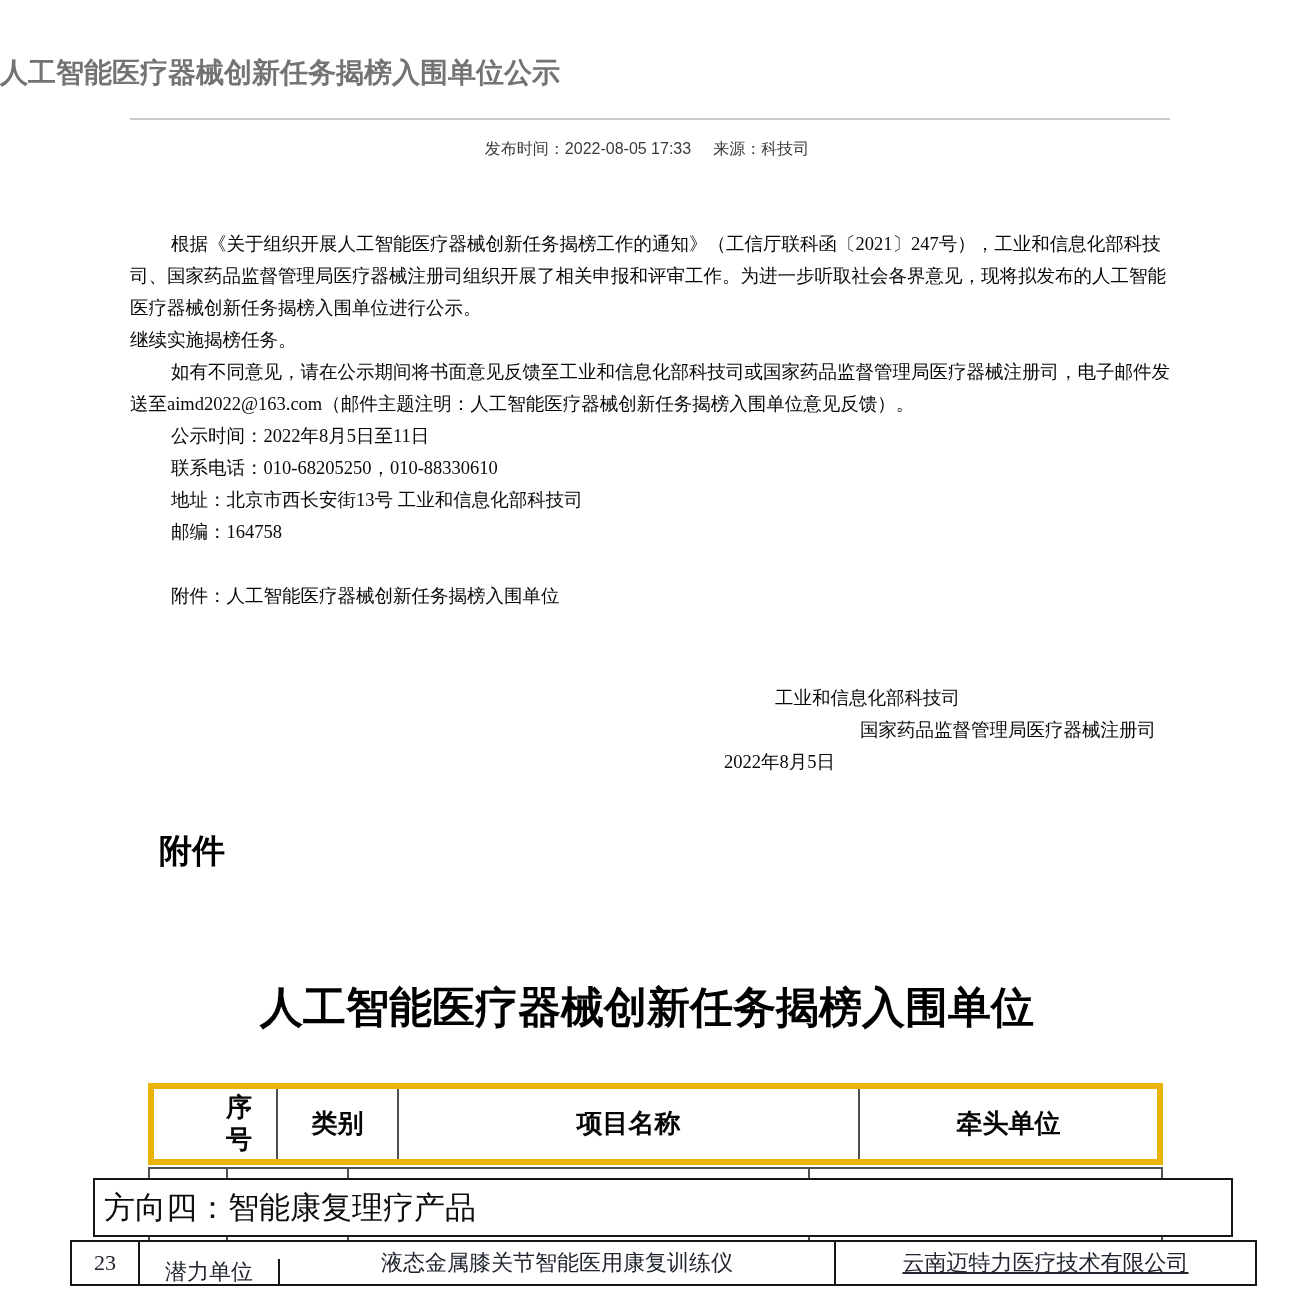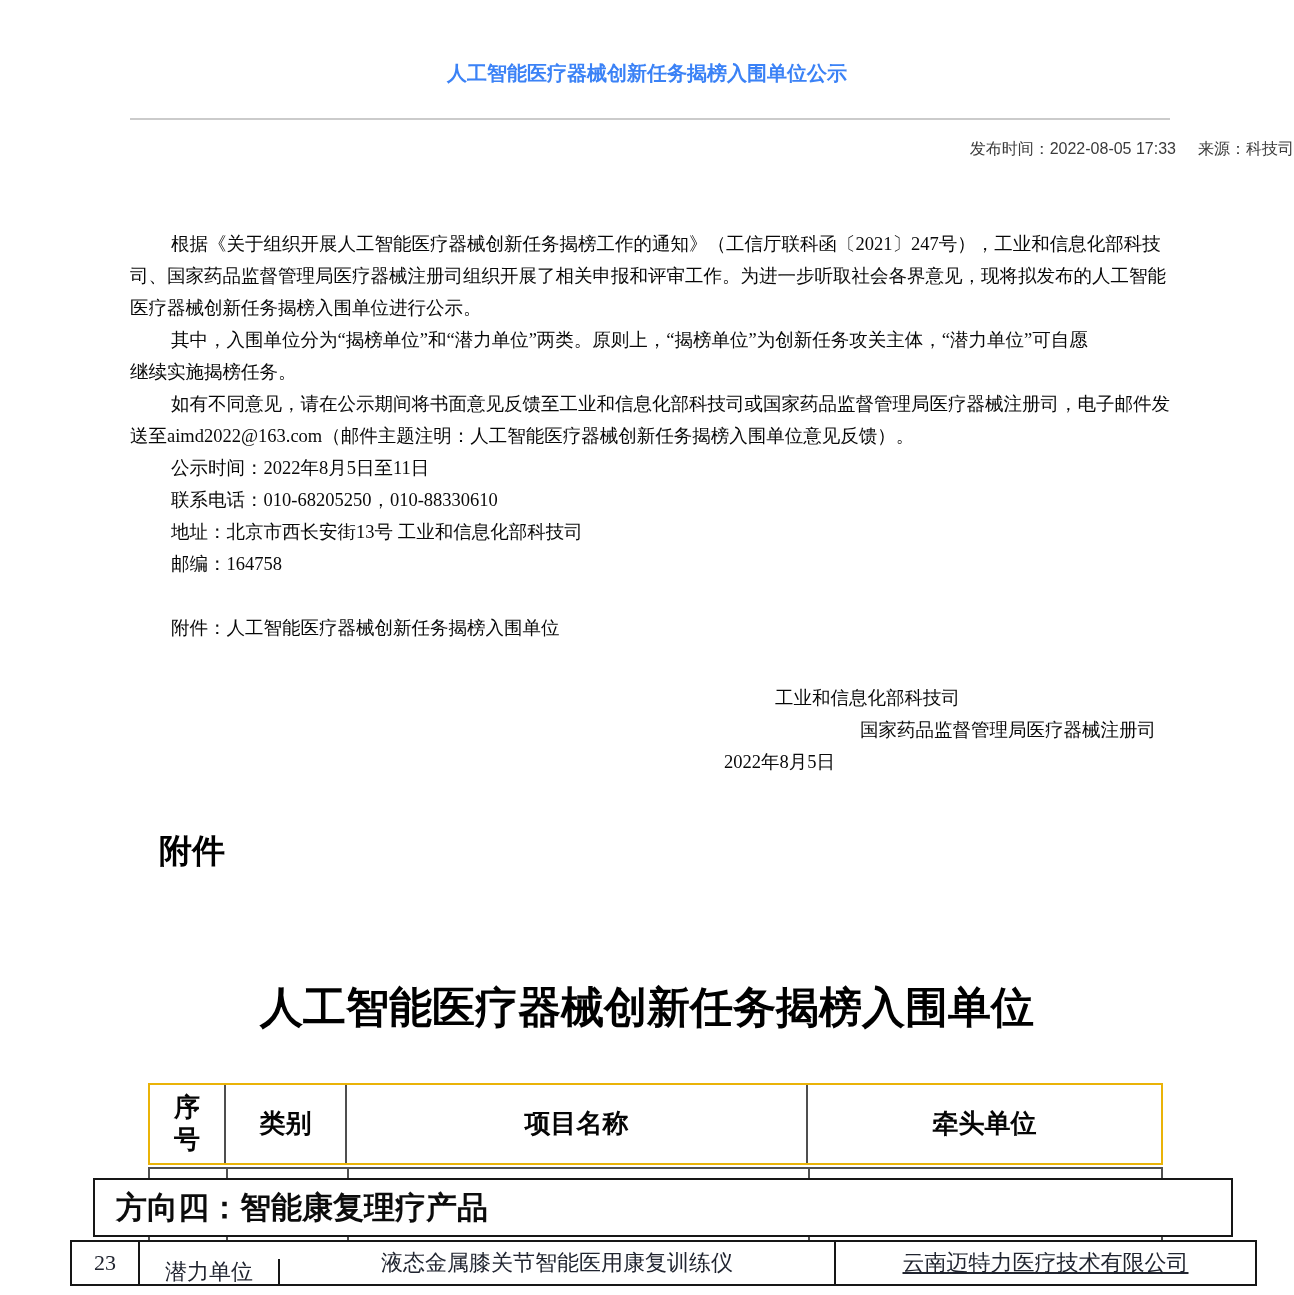--- a/index.html
+++ b/index.html
@@ -9,37 +9,37 @@
     width: 1294px;
     height: 1295px;
     background: #ffffff;
     overflow: hidden;
     font-family: "Liberation Serif", serif;
     color: #000;
   }
   .doc-title {
     position: absolute;
     top: 54px; left: 0; width: 100%;
-    text-align: center;
+    text-align: left;
     font-family: "Liberation Sans", sans-serif;
     font-weight: bold;
-    font-size: 20px;
+    font-size: 28px;
     line-height: 38px;
-    color: #3b82f6;
+    color: #737373;
   }
   .title-divider {
     position: absolute;
     top: 118px; left: 130px;
     width: 1040px; height: 2px;
     background: #cbcbcb;
   }
   .meta-line {
     position: absolute;
     top: 138px; left: 0; width: 100%;
-    text-align: right;
+    text-align: center;
     font-family: "Liberation Sans", sans-serif;
     font-size: 16px;
     line-height: 22px;
     color: #3a3a3a;
   }
   .meta-line .src { margin-left: 22px; }
   .body-lines {
     position: absolute;
     top: 228px; left: 130px; width: 1040px;
     font-family: "Liberation Serif", serif;
@@ -77,24 +77,25 @@
     font-weight: bold;
     font-size: 43px;
     line-height: 50px;
     color: #000;
   }
   
   .tbl-header {
     position: absolute;
     top: 1083px; left: 148px;
     width: 1015px; height: 82px;
-    border: 2px solid #eab308;
+    border: 6px solid #eab308;
     display: flex;
     background: #fff;
     z-index: 1;
+    padding-left: 48px;
   }
   .tbl-header .hcell {
     border-right: 2px solid #4f4f4f;
     display: flex;
     align-items: center;
     justify-content: center;
     font-family: "Liberation Serif", serif;
     font-weight: 600;
     font-size: 26px;
     line-height: 32px;
@@ -129,24 +130,24 @@
     top: 1178px; left: 93px;
     width: 1140px; height: 59px;
     background: #ffffff;
     border: 2px solid #161616;
     display: flex;
     align-items: center;
     z-index: 2;
   }
   .section-band .band-text {
     font-family: "Liberation Sans", sans-serif;
-    font-weight: bold;
+    font-weight: normal;
     font-size: 31px;
     color: #0c0c0c;
-    padding-left: 21px;
+    padding-left: 9px;
     white-space: nowrap;
   }
   
   .row-box {
     position: absolute;
     top: 1240px; left: 70px;
     width: 1187px; height: 46px;
     background: #ffffff;
     border: 2px solid #161616;
     display: flex;
@@ -178,21 +179,20 @@
   <div class="title-divider"></div>
 
   <div class="meta-line">
     <span>发布时间：</span><span>2022-08-05 17:33</span><span class="src">来源：</span><span>科技司</span>
   </div>
 
   <div class="body-lines">
     <div class="bline indent">根据《关于组织开展人工智能医疗器械创新任务揭榜工作的通知》（工信厅联科函〔2021〕247号），工业和信息化部科技</div>
     <div class="bline">司、国家药品监督管理局医疗器械注册司组织开展了相关申报和评审工作。为进一步听取社会各界意见，现将拟发布的人工智能</div>
     <div class="bline">医疗器械创新任务揭榜入围单位进行公示。</div>
-    <div class="bline indent">其中，入围单位分为“揭榜单位”和“潜力单位”两类。原则上，“揭榜单位”为创新任务攻关主体，“潜力单位”可自愿</div>
     <div class="bline">继续实施揭榜任务。</div>
     <div class="bline indent">如有不同意见，请在公示期间将书面意见反馈至工业和信息化部科技司或国家药品监督管理局医疗器械注册司，电子邮件发</div>
     <div class="bline">送至aimd2022@163.com（邮件主题注明：人工智能医疗器械创新任务揭榜入围单位意见反馈）。</div>
     <div class="bline indent">公示时间：2022年8月5日至11日</div>
     <div class="bline indent">联系电话：010-68205250，010-88330610</div>
     <div class="bline indent">地址：北京市西长安街13号 工业和信息化部科技司</div>
     <div class="bline indent">邮编：164758</div>
     <div class="bline spacer"></div>
     <div class="bline indent">附件：人工智能医疗器械创新任务揭榜入围单位</div>
   </div>

